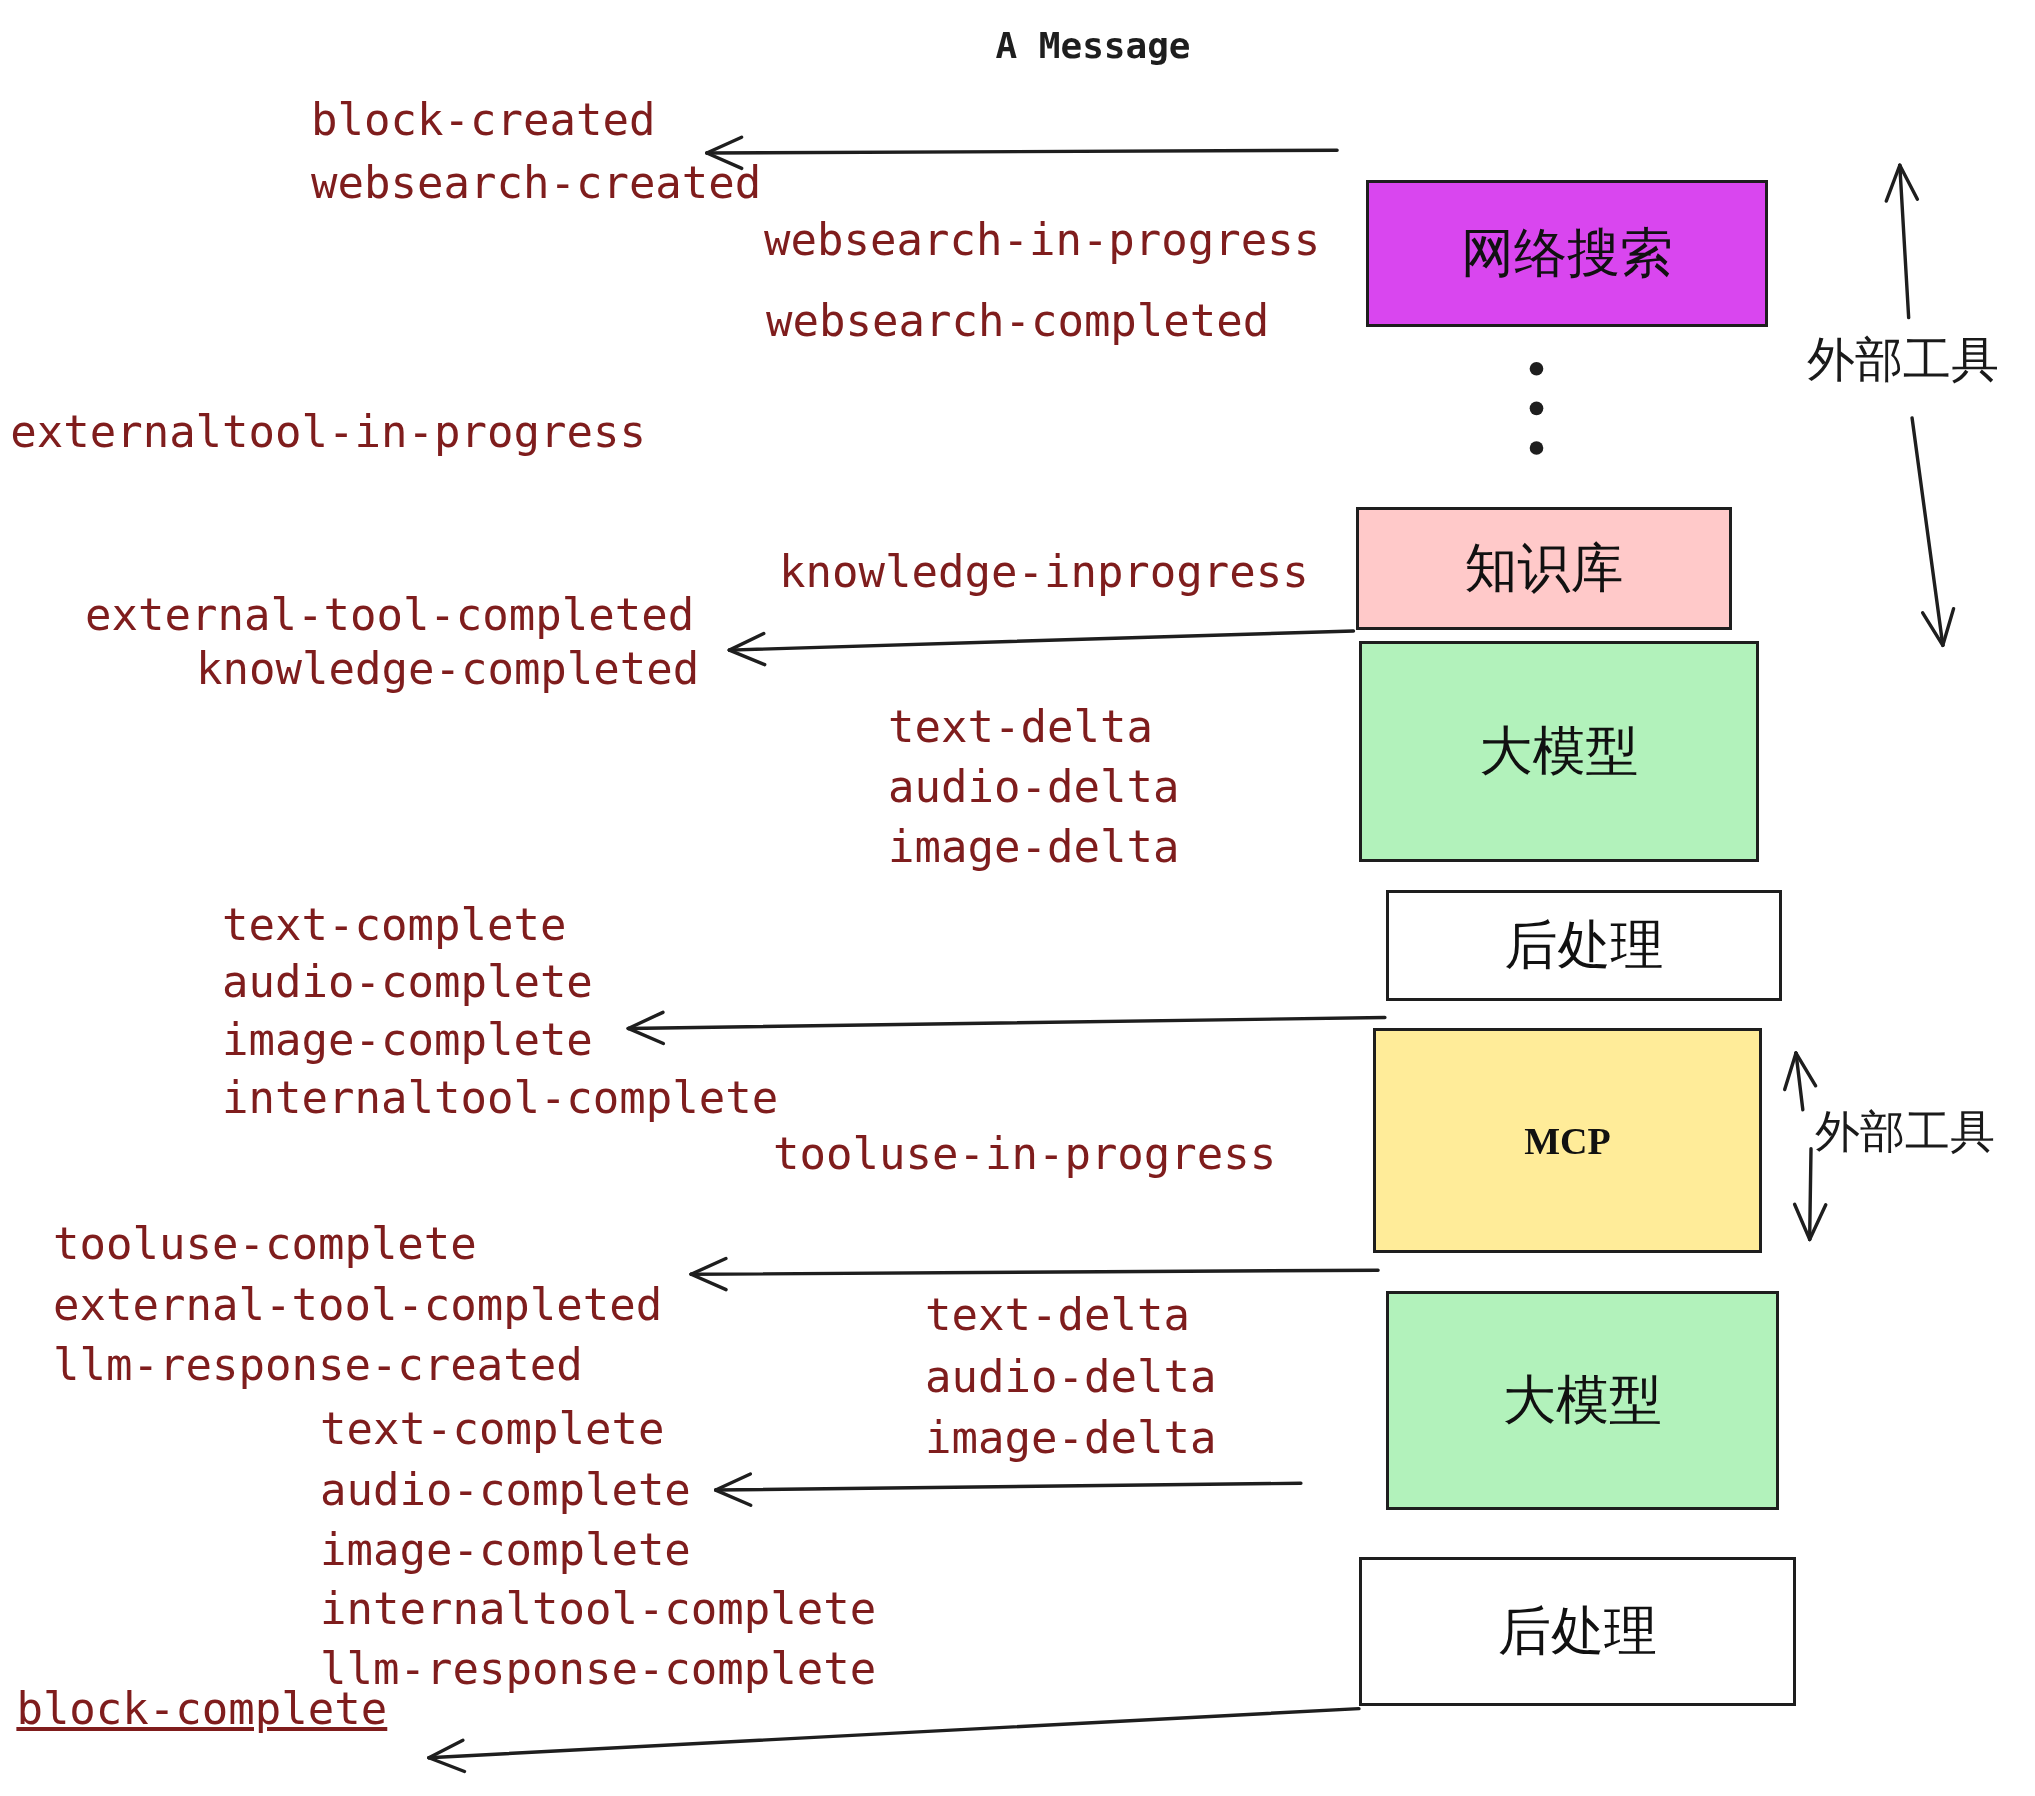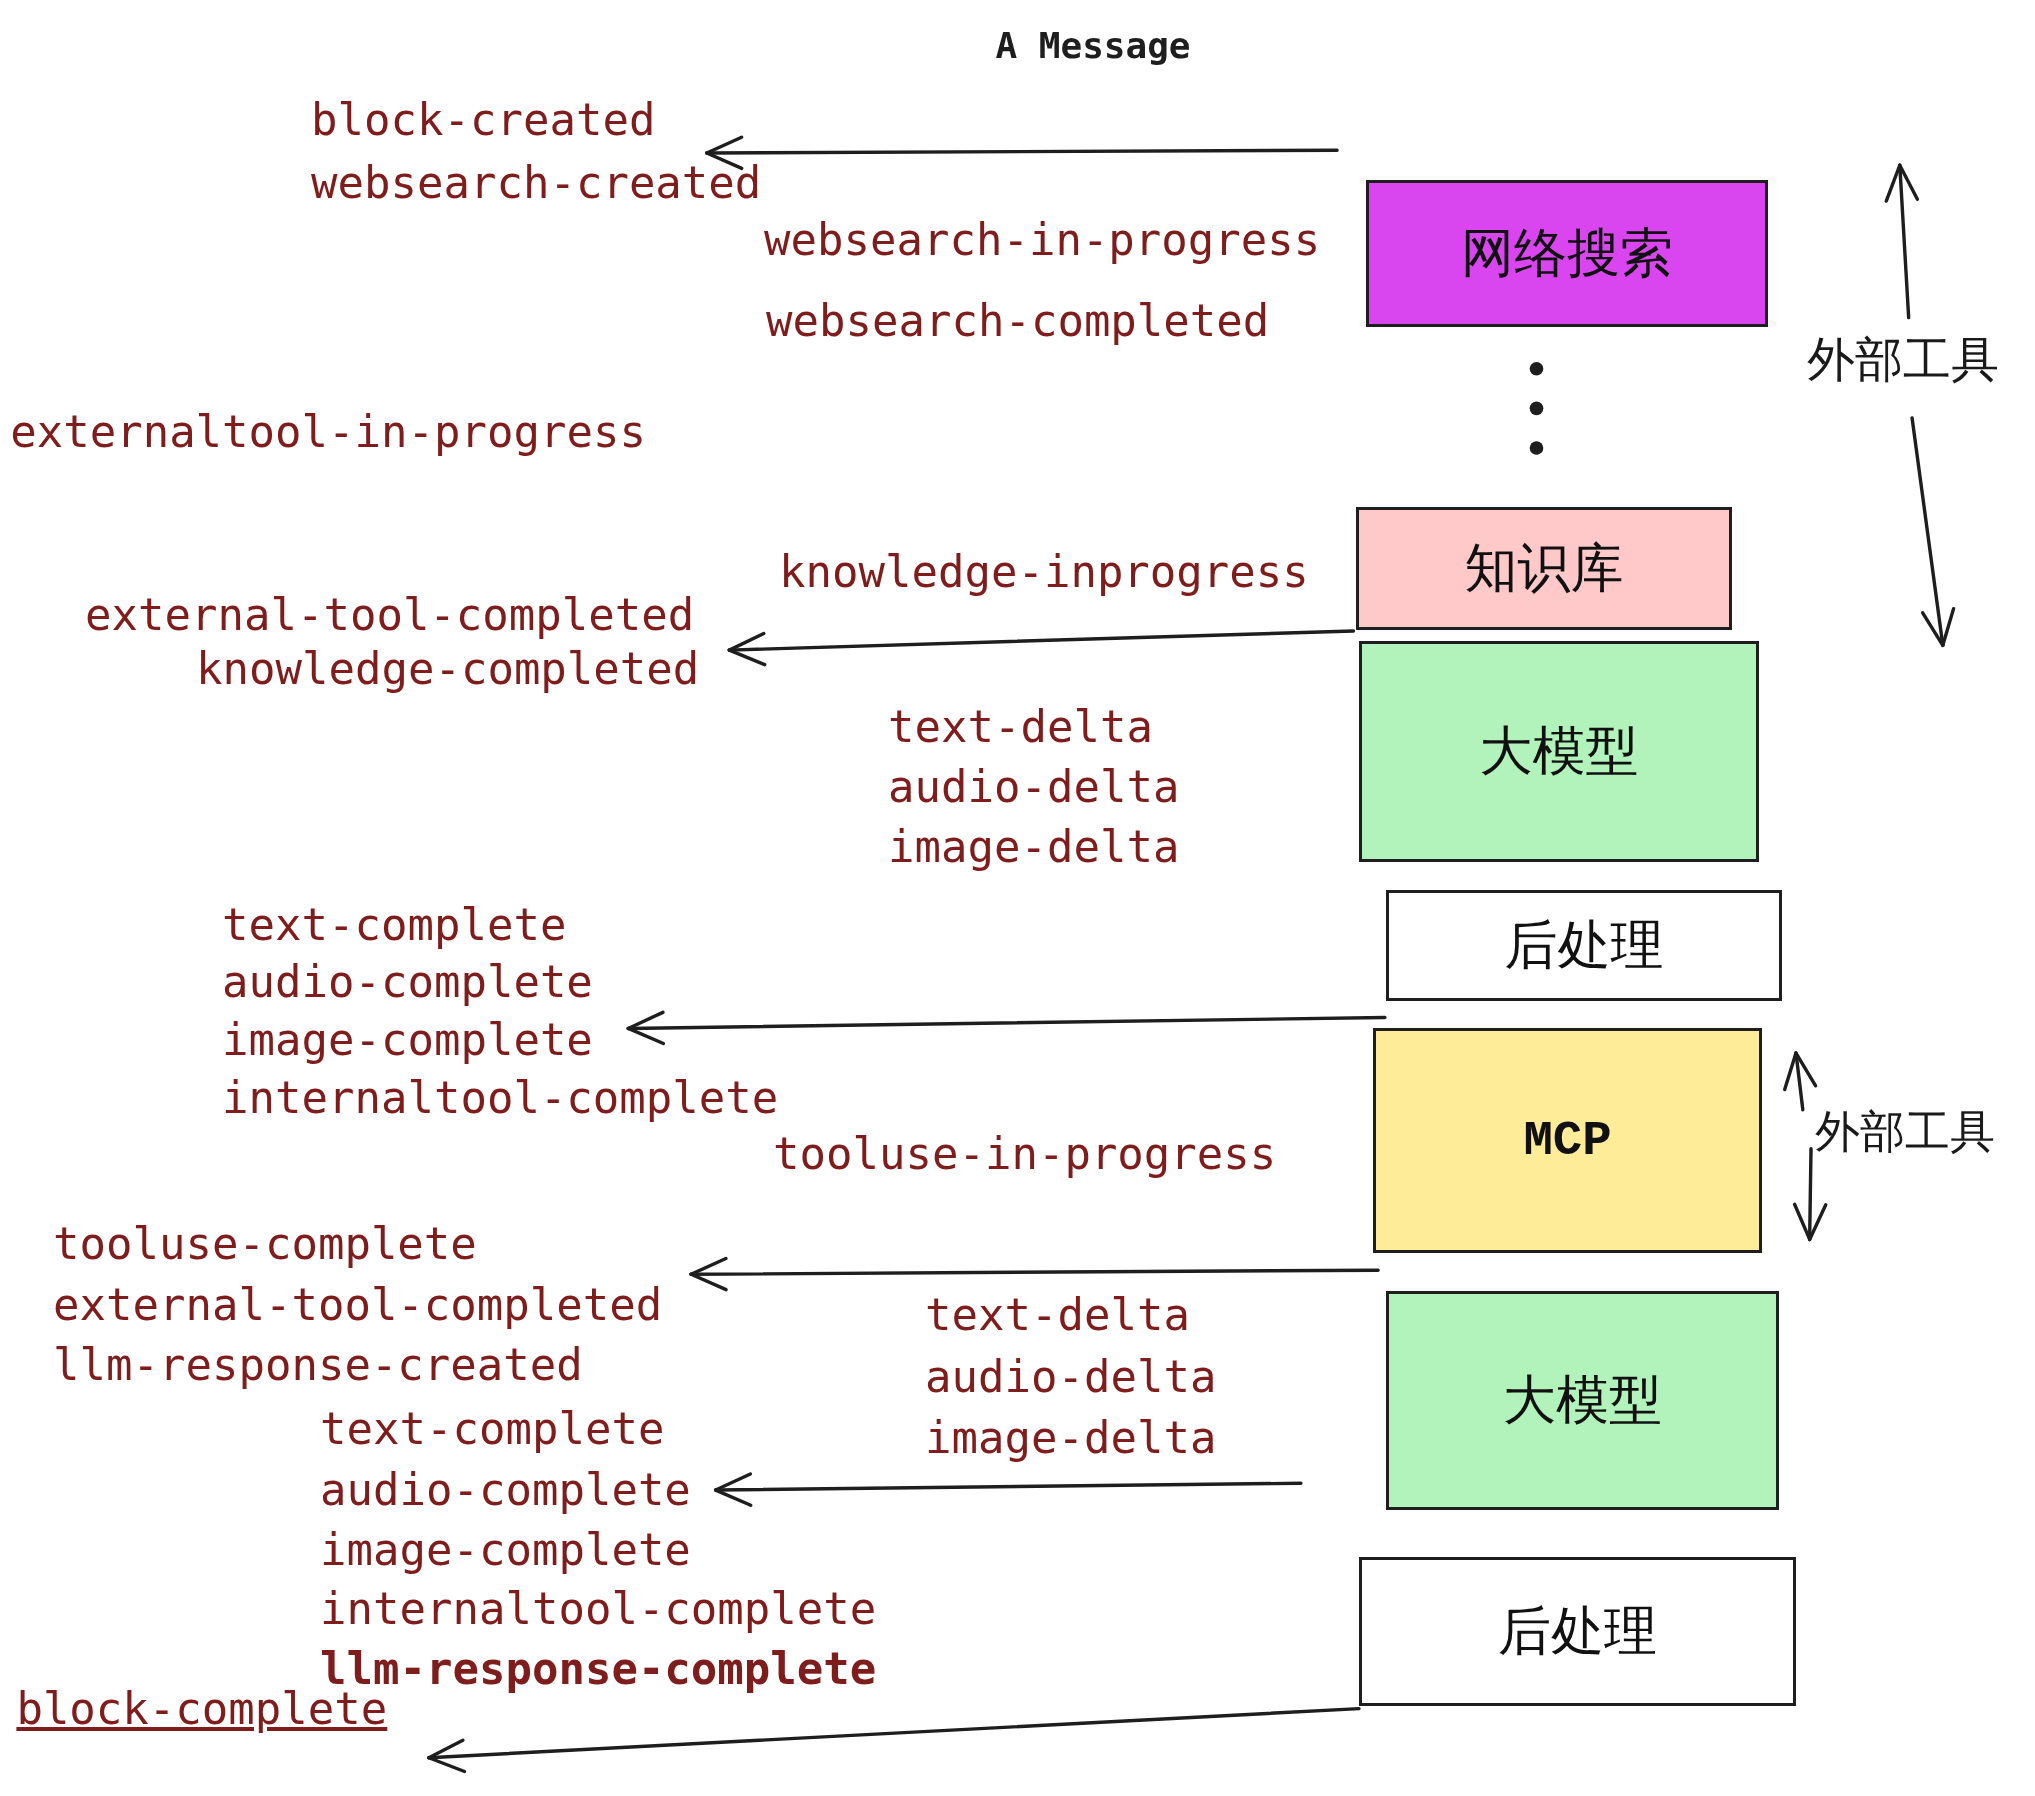--- a/index.html
+++ b/index.html
@@ -49,22 +49,22 @@
     align-items: center;
     justify-content: center;
   }
   .node-box .node-label {
     font-family: "Liberation Sans", "DejaVu Sans", sans-serif;
     font-size: 53px;
     color: #111111;
     white-space: nowrap;
   }
   .node-box .node-label.mono {
-    font-family: Liberation Mono, monospace;
-    font-size: 49px;
+    font-family: Liberation Serif, serif;
+    font-size: 38px;
     font-weight: 600;
   }
   .side-label {
     position: absolute;
     transform: translateY(-50%);
     font-family: "Liberation Sans", "DejaVu Sans", sans-serif;
     font-size: 48px;
     color: #1a1a1a;
     white-space: nowrap;
   }
@@ -129,21 +129,21 @@
       <div class="evt" style="left: 53px; top: 1244px;">tooluse-complete</div>
       <div class="evt" style="left: 53px; top: 1305px;">external-tool-completed</div>
       <div class="evt" style="left: 53px; top: 1365px;">llm-response-created</div>
       <div class="evt" style="left: 925px; top: 1315px;">text-delta</div>
       <div class="evt" style="left: 925px; top: 1377px;">audio-delta</div>
       <div class="evt" style="left: 925px; top: 1438px;">image-delta</div>
       <div class="evt" style="left: 320px; top: 1429px;">text-complete</div>
       <div class="evt" style="left: 320px; top: 1490px;">audio-complete</div>
       <div class="evt" style="left: 320px; top: 1550px;">image-complete</div>
       <div class="evt" style="left: 320px; top: 1609px;">internaltool-complete</div>
-      <div class="evt" style="left: 320px; top: 1669px; font-weight: bold;">llm-response-complete</div>
+      <div class="evt" style="left: 320px; top: 1669px;">llm-response-complete</div>
       <div class="evt" style="left: 16.4px; top: 1709px; text-decoration: underline;">block-complete</div>
     </div>
   <div id="boxes">
       <div class="node-box" style="left: 1366px; top: 180px; width: 402px; height: 147px; background: #d946ef;">
         <span class="node-label">网络搜索</span>
       </div>
       <div class="node-box" style="left: 1356px; top: 507px; width: 376px; height: 123px; background: rgb(255, 201, 201);">
         <span class="node-label">知识库</span>
       </div>
       <div class="node-box" style="left: 1359px; top: 641px; width: 400px; height: 221px; background: rgb(178, 242, 187);">

